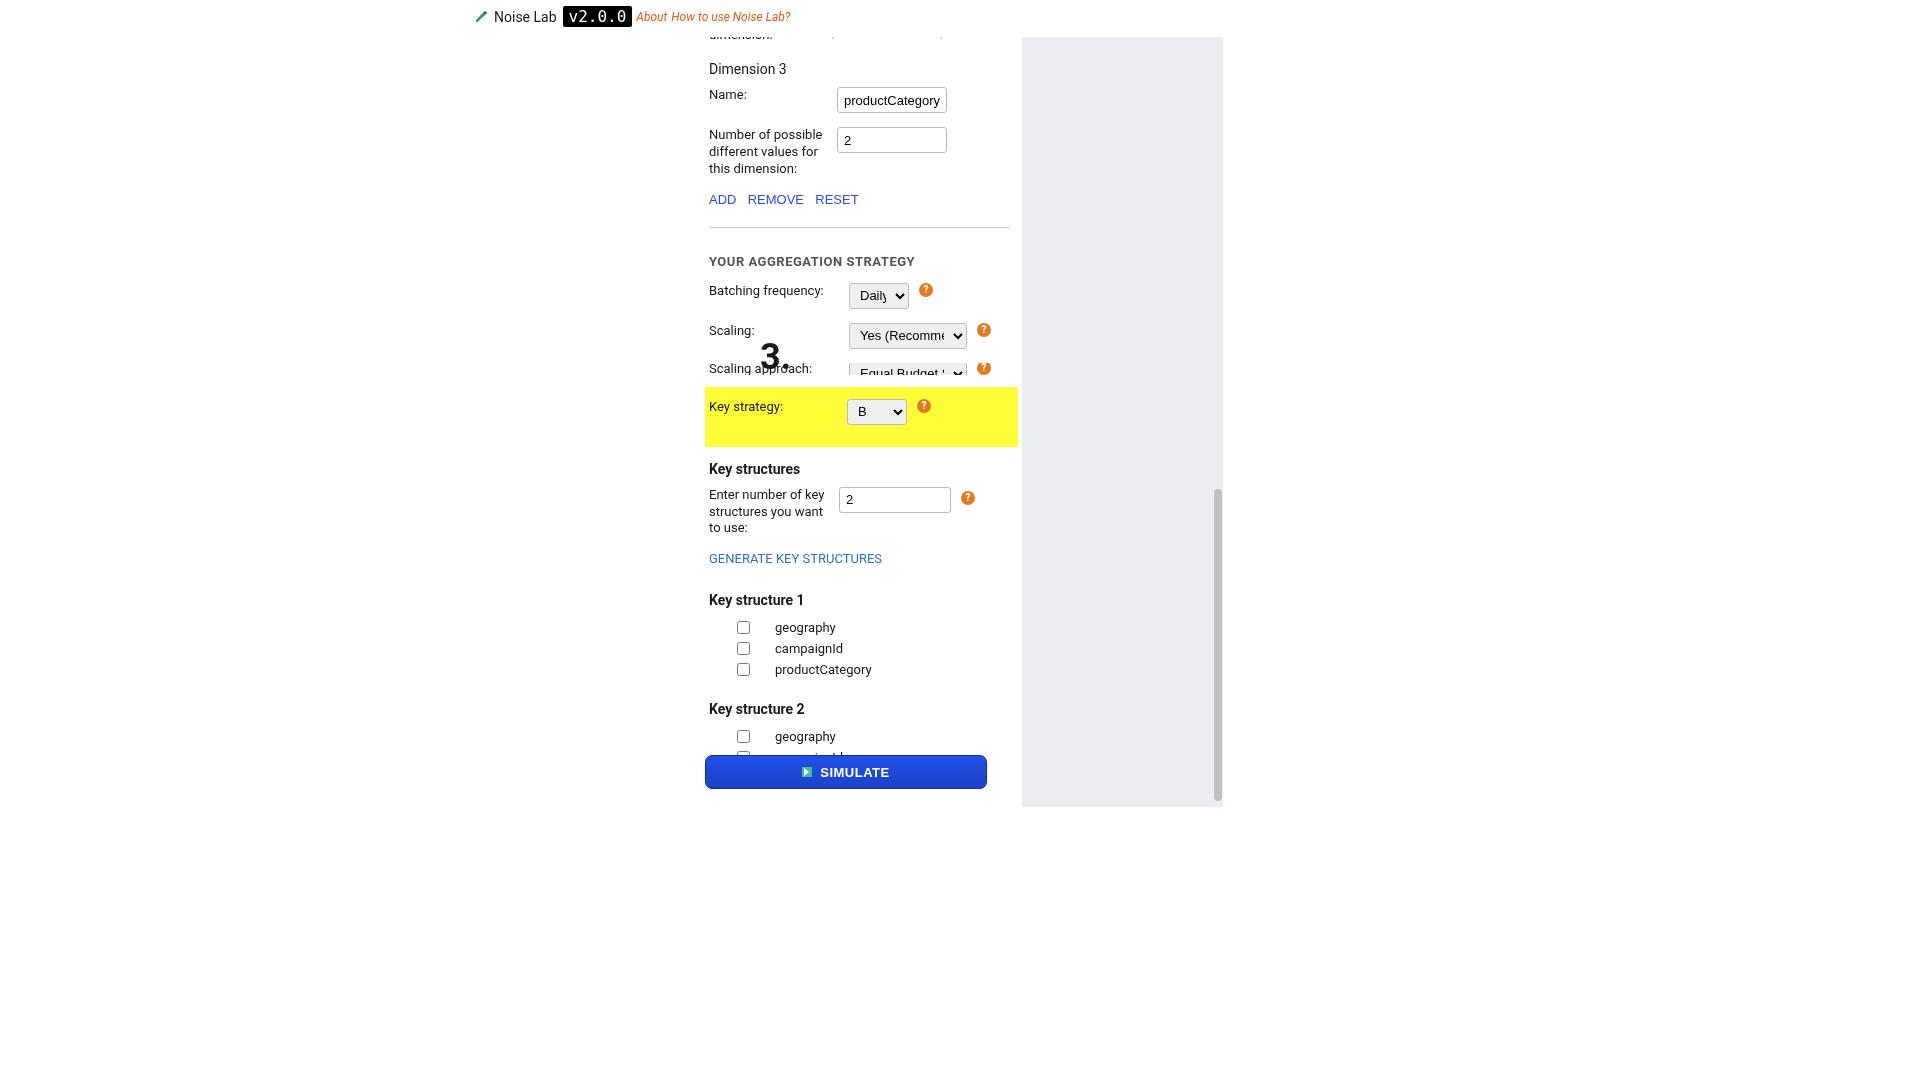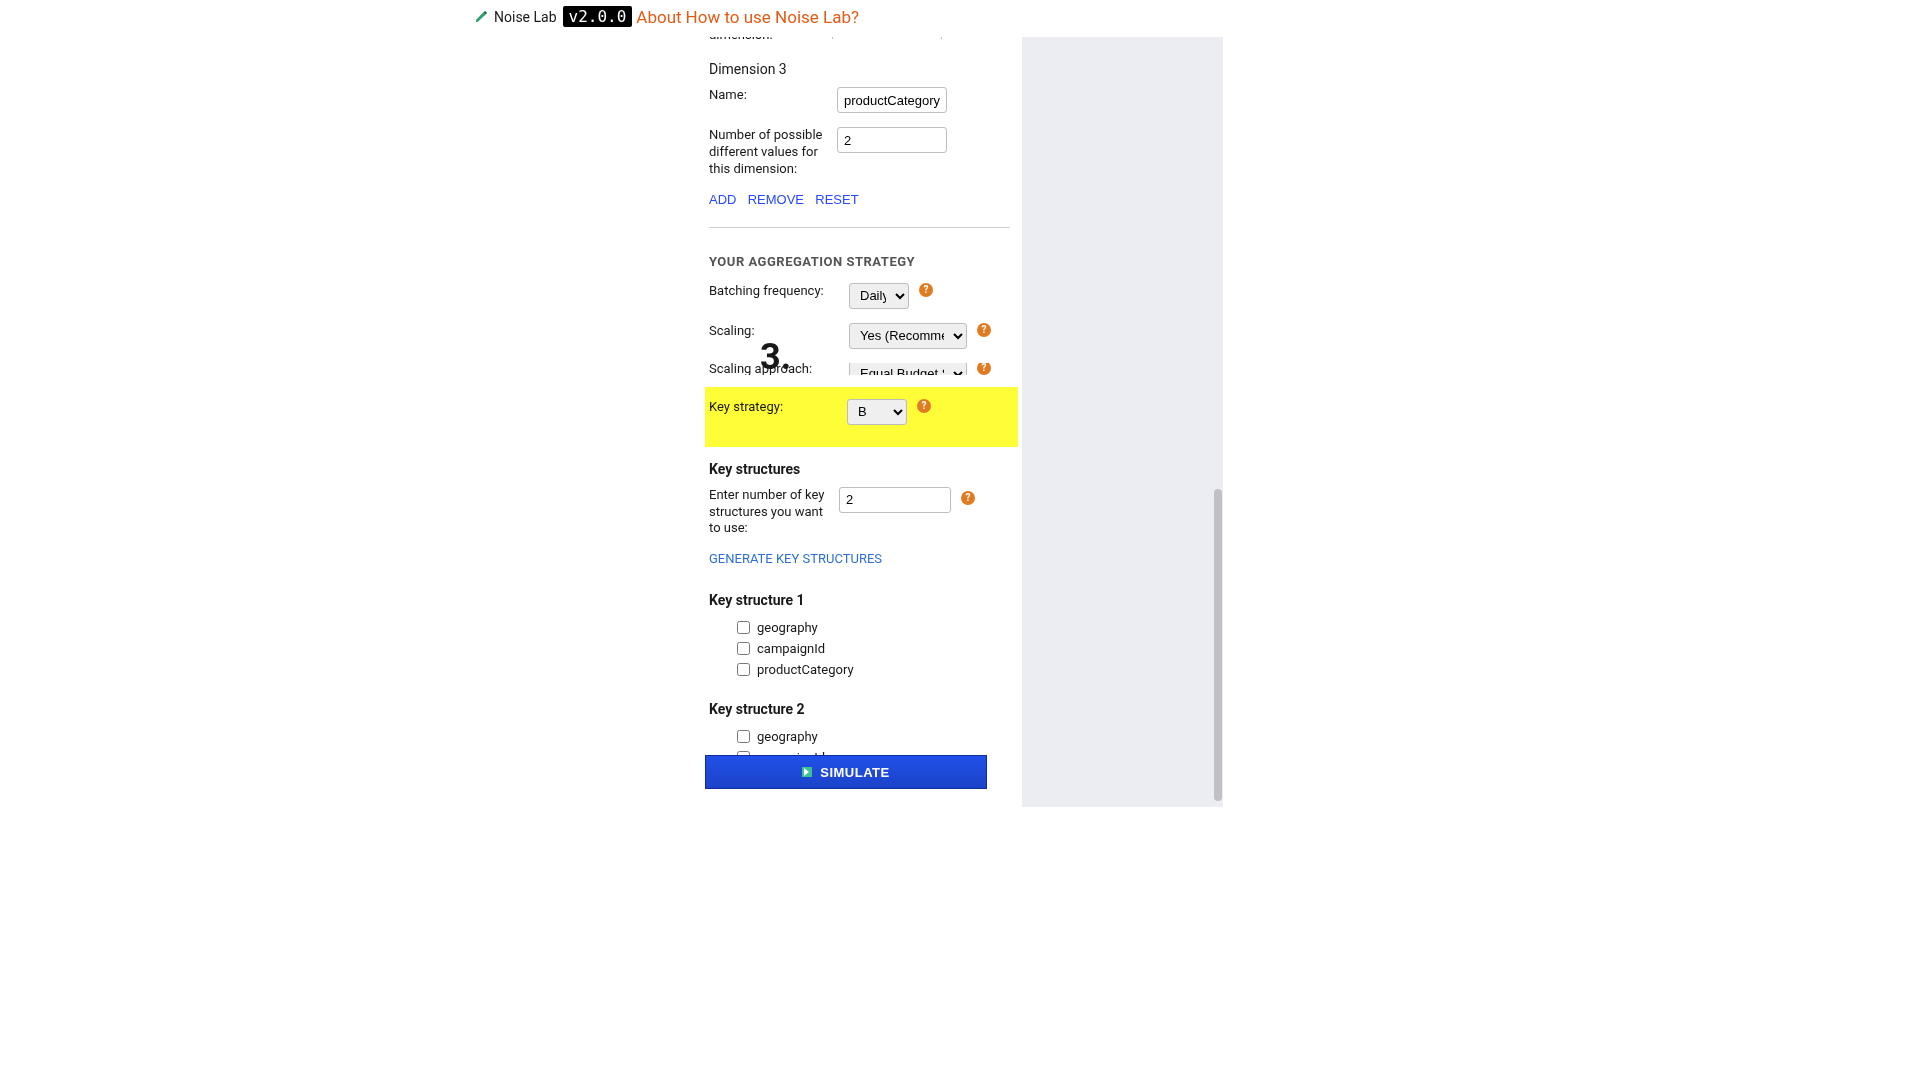--- a/index.html
+++ b/index.html
@@ -32,21 +32,22 @@
     background: #000;
     color: #fff;
     font-family: monospace;
     font-size: 16px;
     padding: 1px 6px;
     border-radius: 2px;
   }
   .nav-link {
     color: #e15d17;
     text-decoration: none;
-    font-size: 17px;
+    font-size: 12px;
+    font-style: italic;
   }
   .outer {
     display: flex;
     justify-content: center;
     padding-top: 4px;
   }
   .stage {
     width: 526px;
     height: 770px;
     background: #ececf3;
@@ -158,36 +159,36 @@
     font-weight: 700;
     font-size: 14px;
     margin: 14px 0 10px 0;
   }
   .checklist {
     margin-left: 24px;
   }
   .checklist .item {
     display: flex;
     align-items: center;
-    gap: 4px;
+    gap: 22px;
     font-size: 13px;
     margin-bottom: 2px;
   }
   .checklist input[type=checkbox] {
     width: 13px; height: 13px;
   }
   .simulate-btn {
     position: absolute;
     left: 8px;
     bottom: 18px;
     width: 282px;
     height: 34px;
     background: linear-gradient(#2150e8,#1b43c9);
     border: 1px solid #0f2e9a;
-    border-radius: 0;
+    border-radius: 7px;
     color: #fff;
     font-weight: 700;
     font-size: 13px;
     letter-spacing: 0.5px;
     display: flex;
     align-items: center;
     justify-content: center;
     gap: 8px;
     cursor: pointer;
   }

